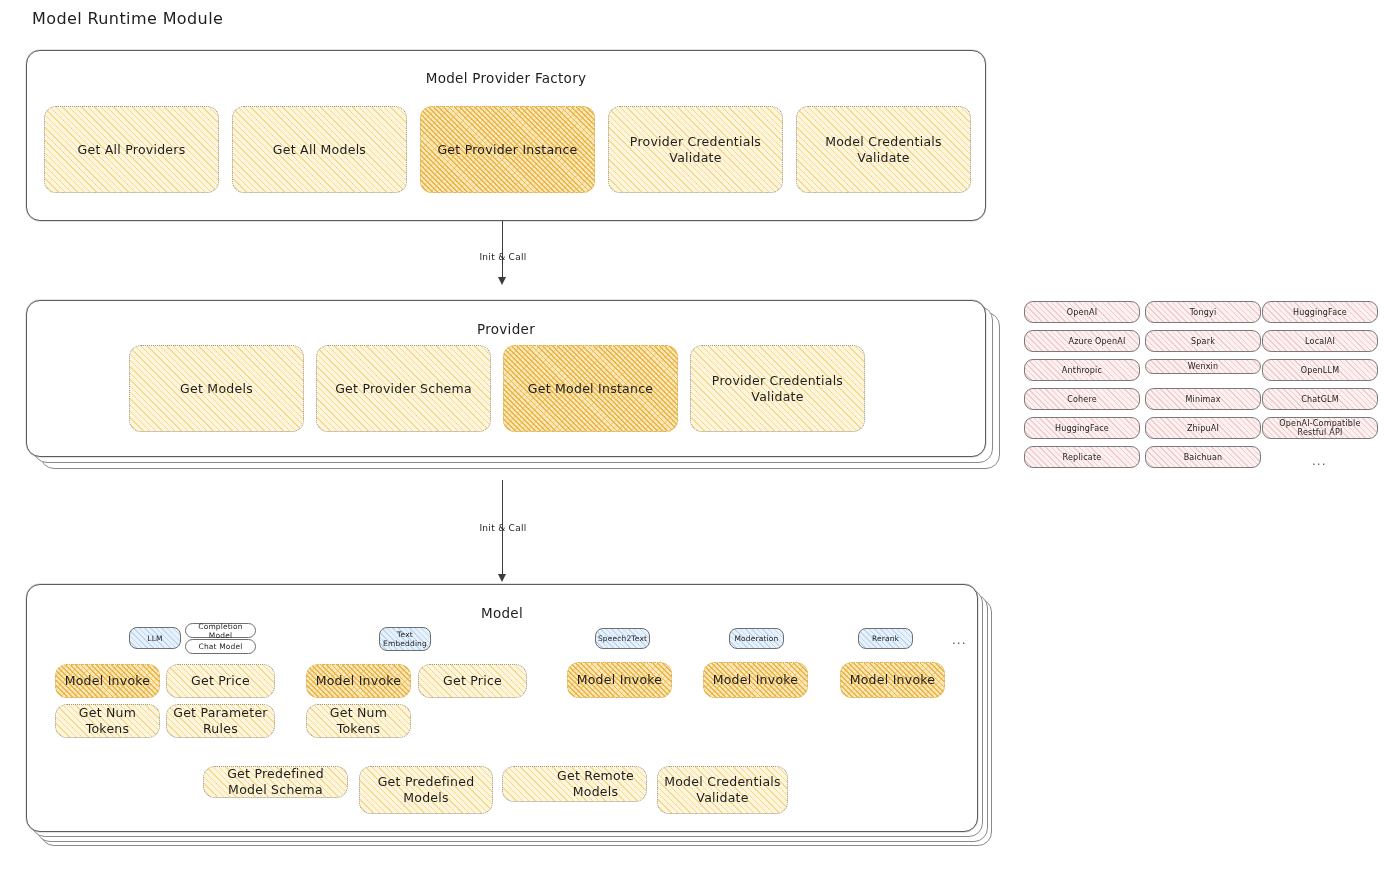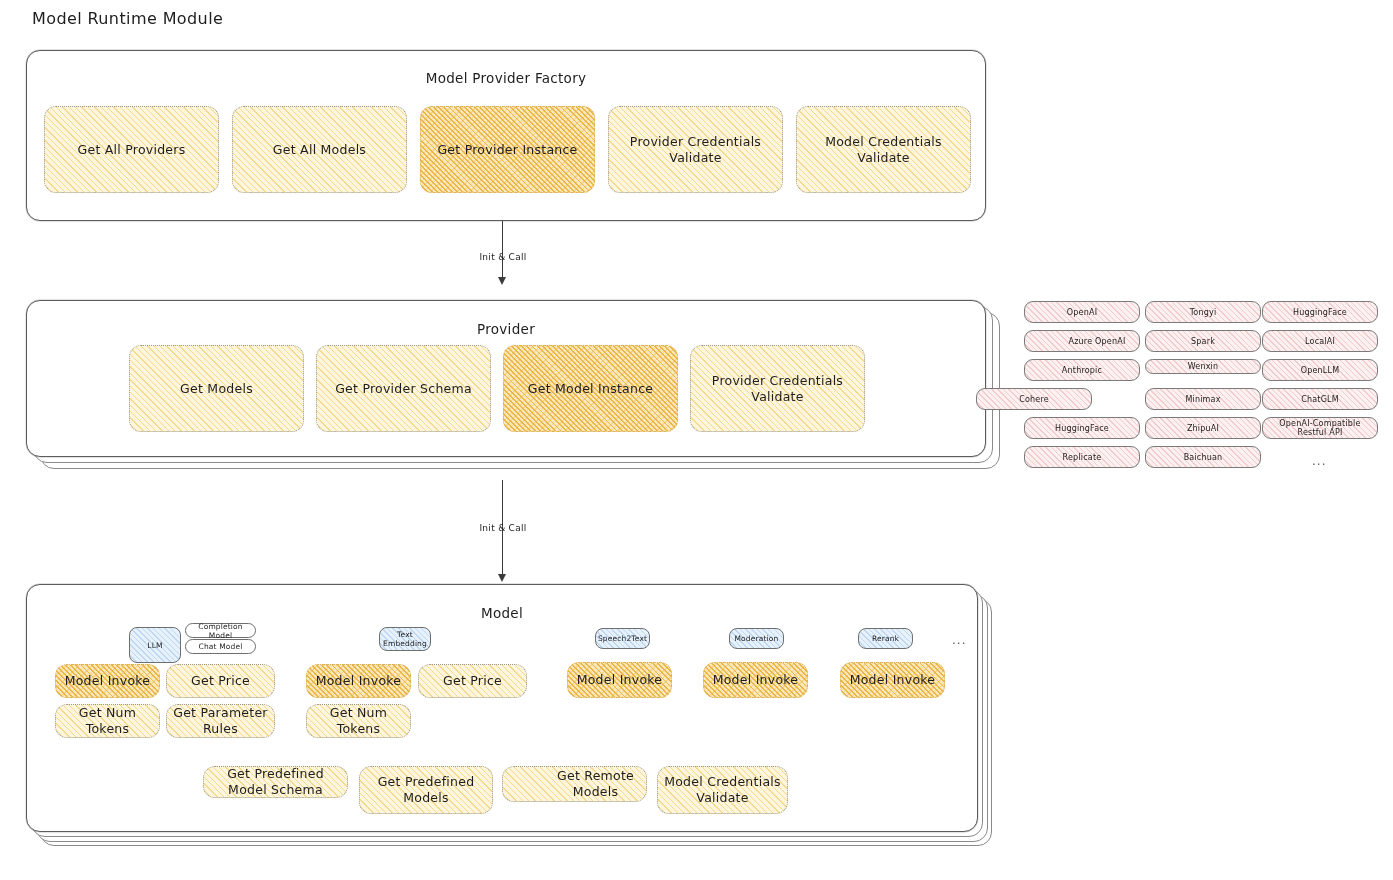--- a/index.html
+++ b/index.html
@@ -187,21 +187,21 @@
 <div class="abs panel-title" style="left:26px; top:321px; width:960px;">Provider</div>
 
 <div class="abs box" style="left:129px; top:345px; width:175px; height:87px;">Get Models</div>
 <div class="abs box" style="left:316px; top:345px; width:175px; height:87px;">Get Provider Schema</div>
 <div class="abs box hl" style="left:503px; top:345px; width:175px; height:87px;">Get Model Instance</div>
 <div class="abs box" style="left:690px; top:345px; width:175px; height:87px;">Provider Credentials Validate</div>
 
 <div class="abs chip" style="left:1024px; top:301px; width:116px; height:22px;">OpenAI</div>
 <div class="abs chip" style="left:1024px; top:330px; width:116px; height:22px;padding-left:33px;">Azure OpenAI</div>
 <div class="abs chip" style="left:1024px; top:359px; width:116px; height:22px;">Anthropic</div>
-<div class="abs chip" style="left:976px; top:388px; width:116px; height:22px;">Cohere</div>
+<div class="abs chip" style="left:1024px; top:388px; width:116px; height:22px;">Cohere</div>
 <div class="abs chip" style="left:1024px; top:417px; width:116px; height:22px;">HuggingFace</div>
 <div class="abs chip" style="left:1024px; top:446px; width:116px; height:22px;">Replicate</div>
 
 <div class="abs chip" style="left:1145px; top:301px; width:116px; height:22px;">Tongyi</div>
 <div class="abs chip" style="left:1145px; top:330px; width:116px; height:22px;">Spark</div>
 <div class="abs chip" style="left:1145px; top:359px; width:116px; height:15px;">Wenxin</div>
 <div class="abs chip" style="left:1145px; top:388px; width:116px; height:22px;">Minimax</div>
 <div class="abs chip" style="left:1145px; top:417px; width:116px; height:22px;">ZhipuAI</div>
 <div class="abs chip" style="left:1145px; top:446px; width:116px; height:22px;">Baichuan</div>
 
@@ -215,21 +215,21 @@
 <div class="abs arrow-line" style="left:502px; top:480px; height:96px;"></div>
 <div class="abs arrow-head" style="left:498px; top:574px;"></div>
 <div class="abs arrow-label" style="left:503px; top:523px;">Init &amp; Call</div>
 
 <div class="abs panel-shadow" style="left:40px; top:598px; width:952px; height:248px;"></div>
 <div class="abs panel-shadow" style="left:36px; top:594px; width:952px; height:248px;"></div>
 <div class="abs panel-shadow" style="left:31px; top:589px; width:952px; height:248px;"></div>
 <div class="abs panel" style="left:26px; top:584px; width:952px; height:248px;"></div>
 <div class="abs panel-title" style="left:26px; top:605px; width:952px;">Model</div>
 
-<div class="abs badge" style="left:129px; top:627px; width:52px; height:36px;">LLM</div>
+<div class="abs badge" style="left:129px; top:627px; width:52px; height:22px;">LLM</div>
 <div class="abs badge plain" style="left:185px; top:623px; width:71px; height:15px;">Completion Model</div>
 <div class="abs badge plain" style="left:185px; top:639px; width:71px; height:15px;">Chat Model</div>
 
 <div class="abs box hl" style="left:55px; top:664px; width:105px; height:34px;">Model Invoke</div>
 <div class="abs box" style="left:166px; top:664px; width:109px; height:34px;">Get Price</div>
 <div class="abs box" style="left:55px; top:704px; width:105px; height:34px;">Get Num Tokens</div>
 <div class="abs box" style="left:166px; top:704px; width:109px; height:34px;">Get Parameter Rules</div>
 
 <div class="abs badge" style="left:379px; top:627px; width:52px; height:24px;">Text Embedding</div>
 

